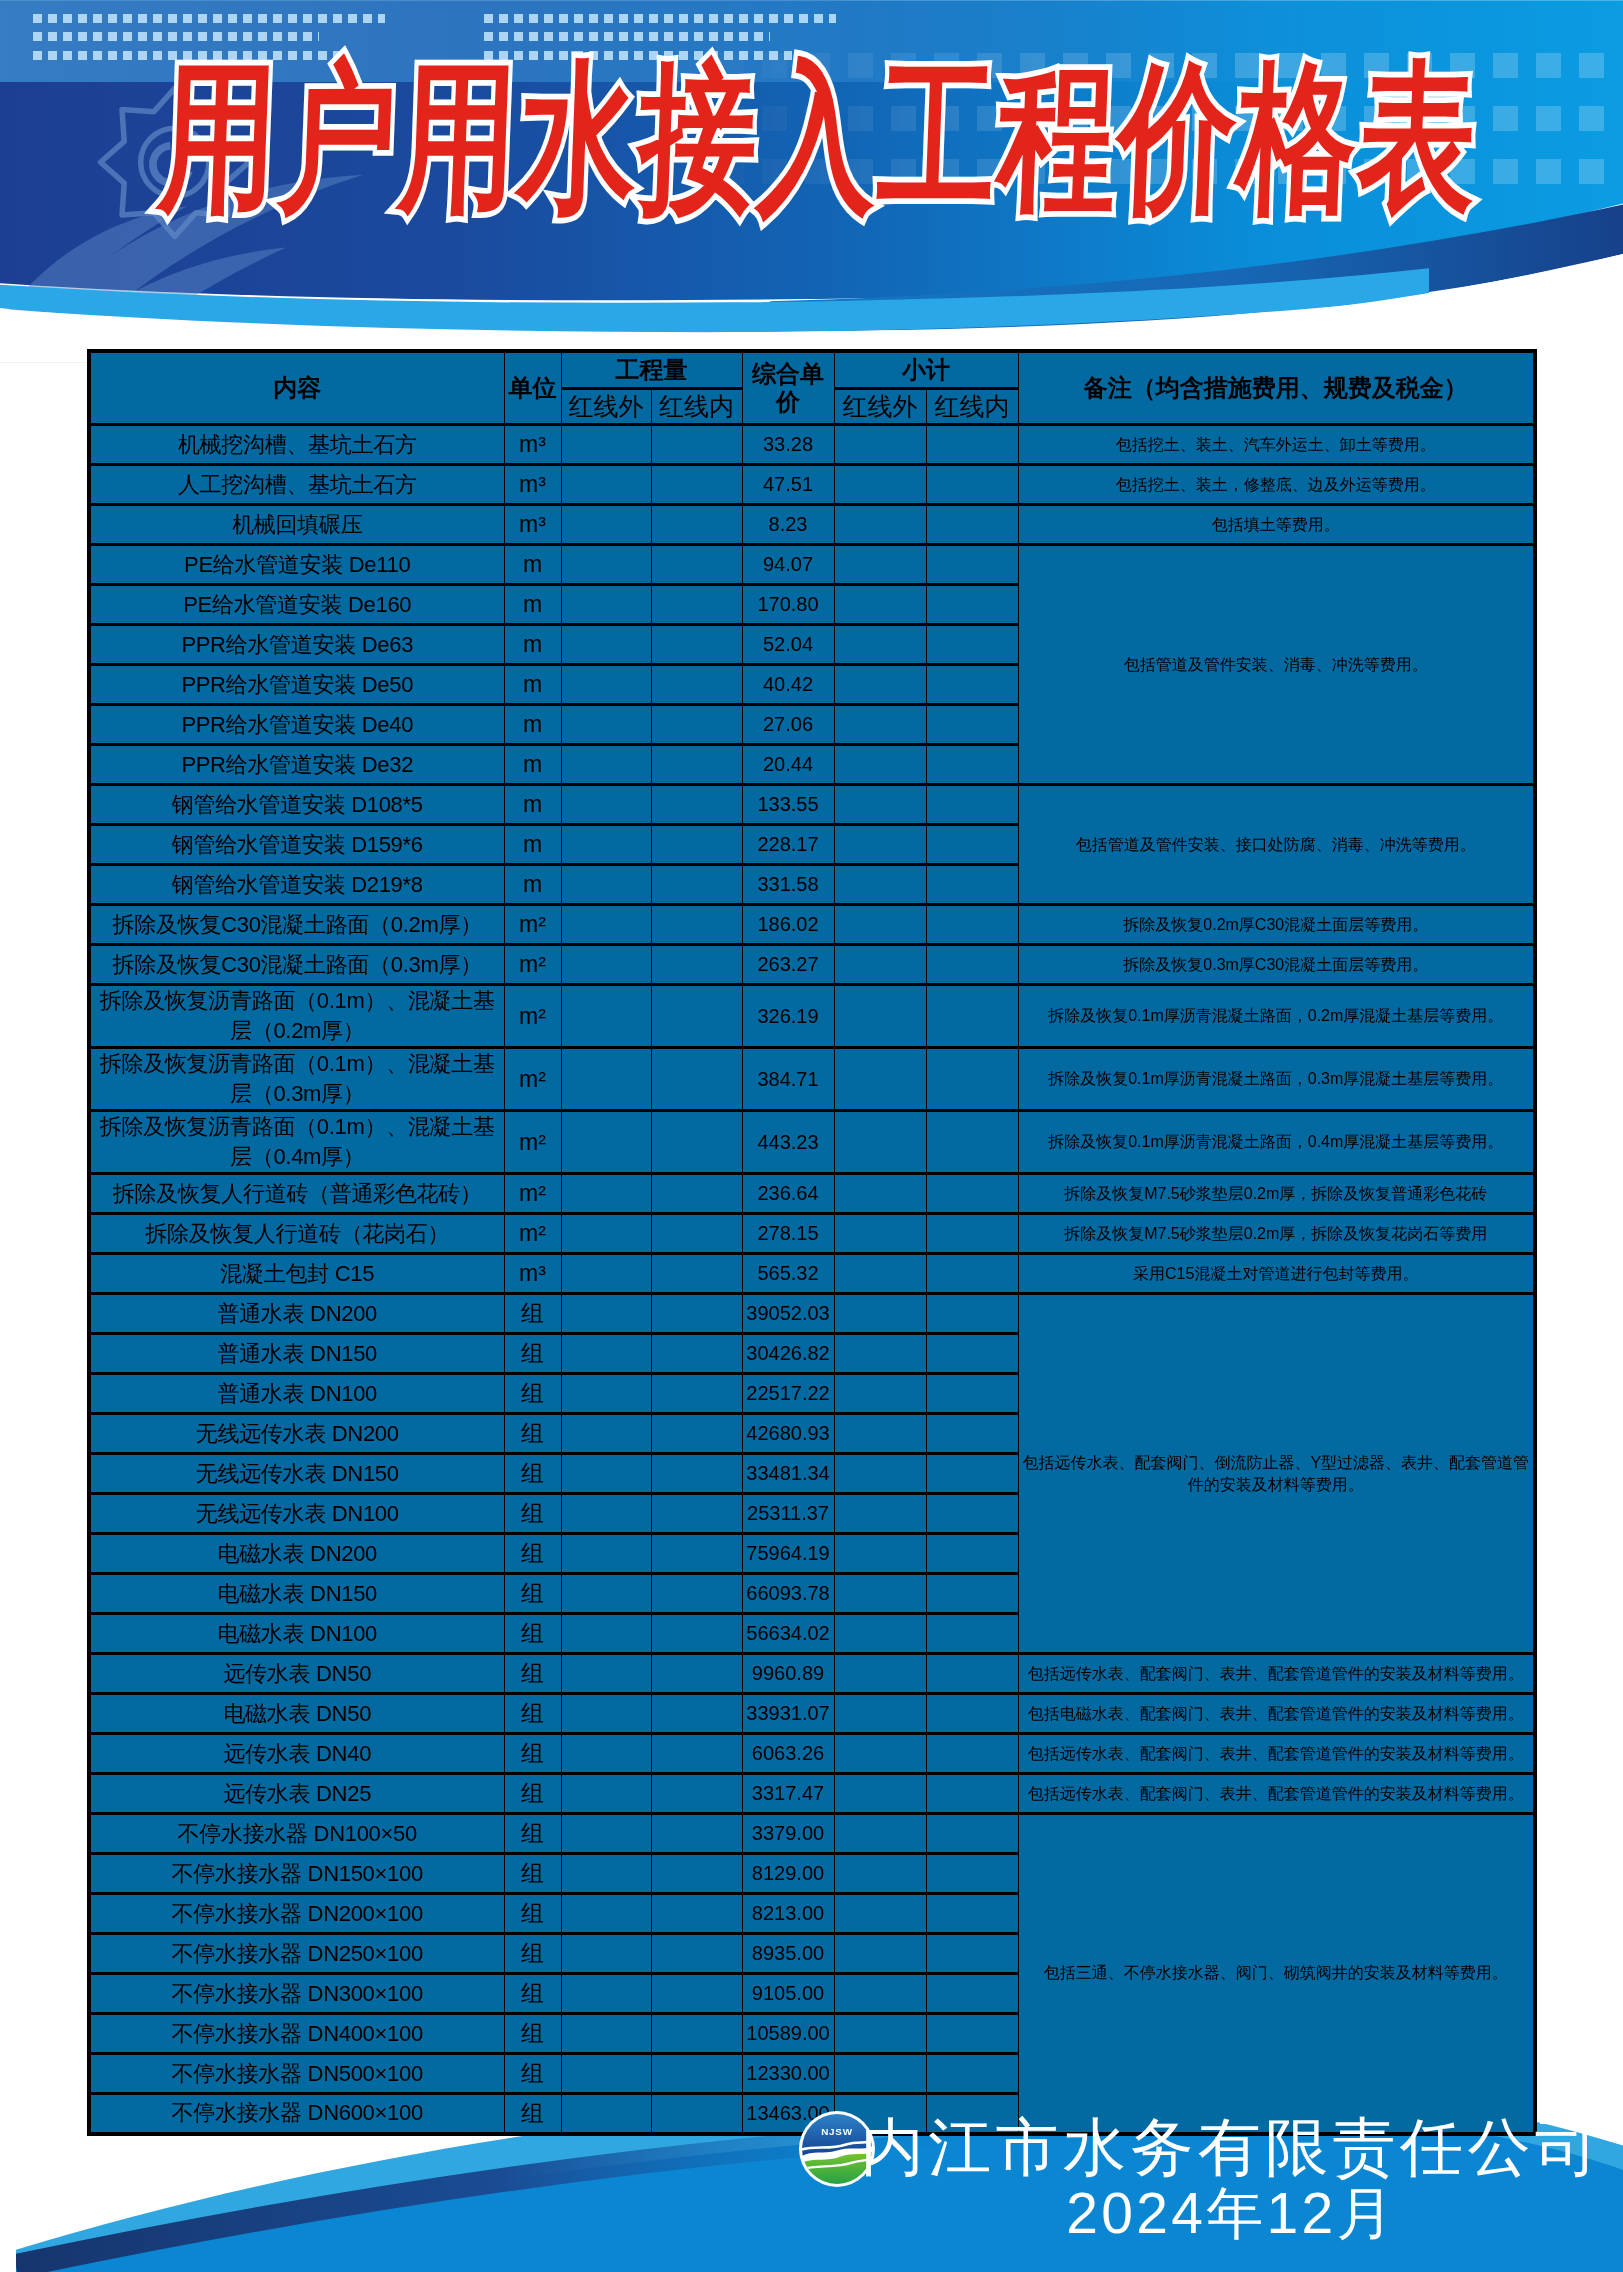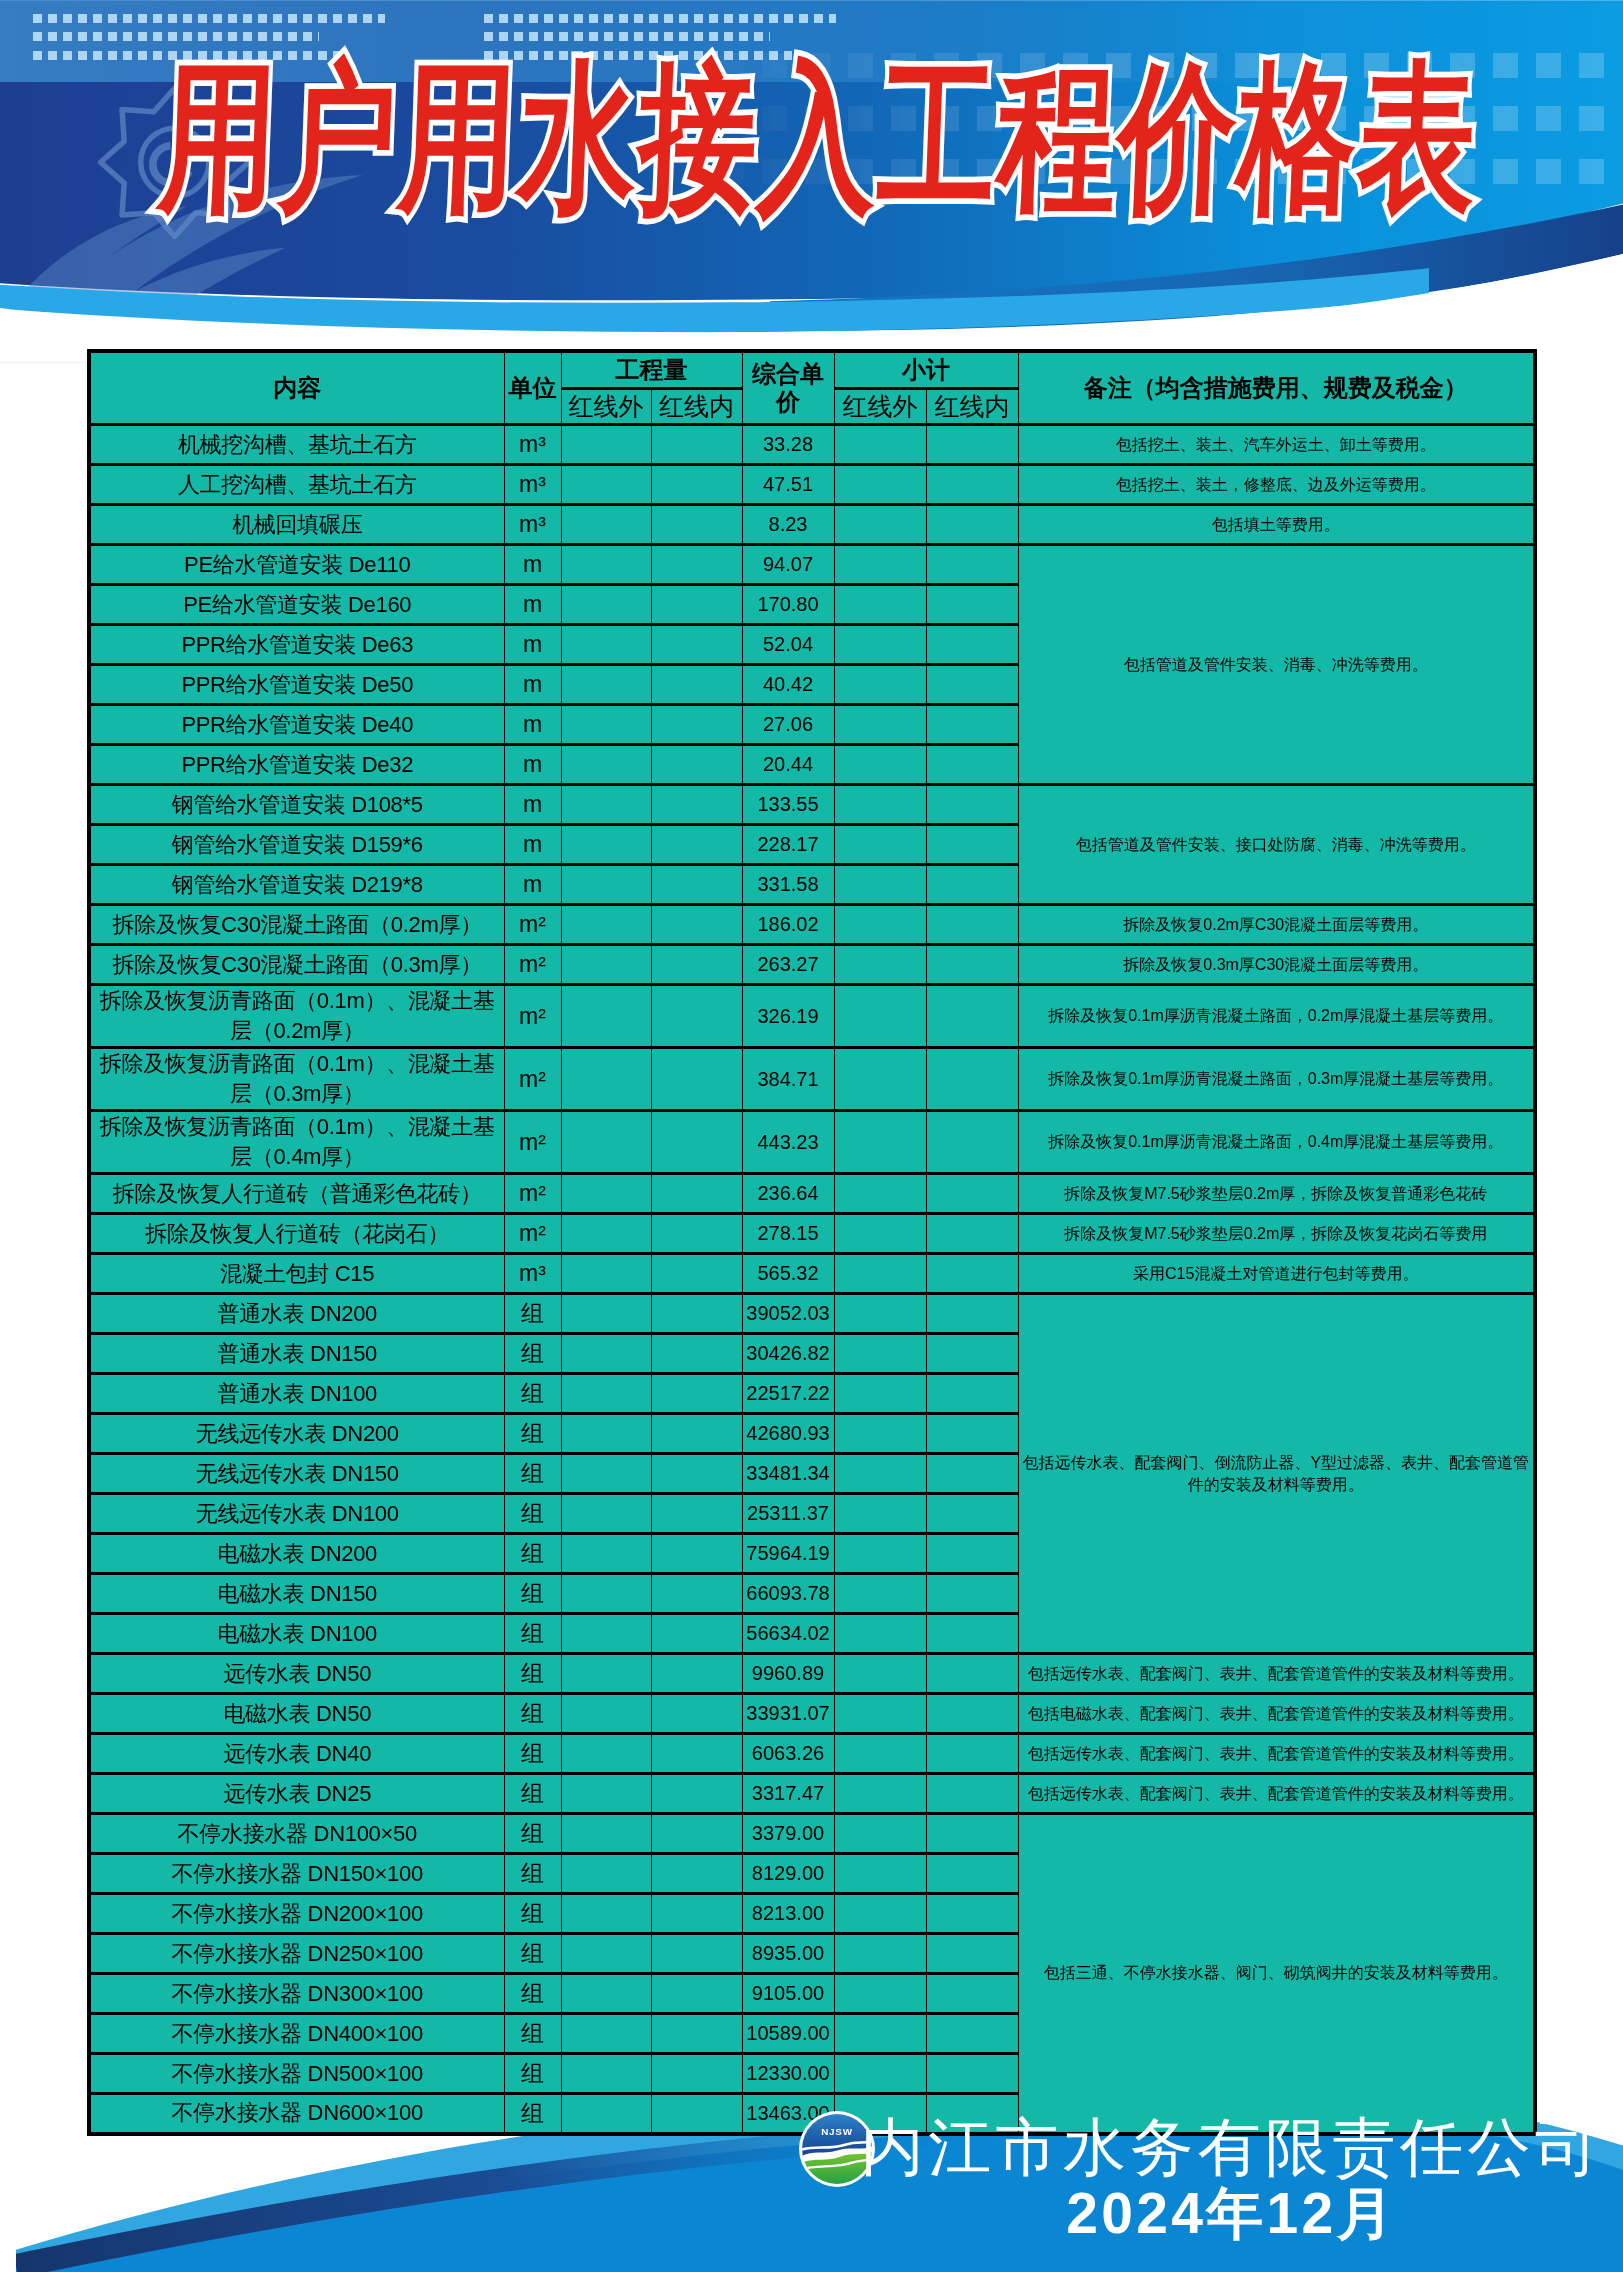--- a/index.html
+++ b/index.html
@@ -21,21 +21,21 @@
     background:repeating-linear-gradient(90deg,rgba(255,255,255,.20) 0 25px,transparent 25px 43px);}
   .title-wrap{position:absolute;left:126px;top:27.5px;width:1385px;height:225px;
     display:flex;align-items:center;justify-content:center;z-index:5;}
   .poster-title{
     font-size:131px;font-weight:900;color:#e2241b;white-space:nowrap;letter-spacing:2.2px;
     -webkit-text-stroke:9.3px #ffffff;paint-order:stroke fill;
     transform:scale(.9,1.24) skewX(-3deg);
   }
   
   .table-wrap{position:absolute;left:87px;top:349px;z-index:4;}
-  table.price{border-collapse:collapse;table-layout:fixed;width:1181px;background:#14b8a6;}
+  table.price{border-collapse:collapse;table-layout:fixed;width:1181px;background:#0369a1;}
   table.price th,table.price td{
     border:1.6px solid #000;border-top-width:3.3px;border-bottom-width:3.3px;
     text-align:center;vertical-align:middle;color:#000;padding:0 3.3px;
     overflow:hidden;
   }
   table.price{border:4.4px solid #000;}
   tr.h1 th{height:34px;font-size:24px;font-weight:700;border-bottom-width:2.2px;}
   tr.h2 th{height:31px;font-size:25px;font-weight:400;margin-top:28px;}
   th.c-up{font-size:24px;line-height:1.15;}
   th.c-remark-h{font-size:22px;}
@@ -46,21 +46,21 @@
   td.c-remark{font-size:16px;line-height:1.35;padding:0 6.6px;}
   
   .footer{position:absolute;left:16px;top:2034px;width:1341px;height:239px;}
   .footer svg.waves{position:absolute;left:0;top:0;}
   .logo{position:absolute;left:783px;top:77px;width:76px;height:76px;z-index:6;}
   .company-line{position:absolute;left:858px;top:81px;width:715px;height:66px;z-index:6;
     display:flex;align-items:center;justify-content:center;
     font-size:63px;font-weight:400;color:#fff;letter-spacing:4.4px;white-space:nowrap;}
   .date-line{position:absolute;left:858px;top:150px;width:715px;height:60px;z-index:6;
     display:flex;align-items:center;justify-content:center;
-    font-size:57px;font-weight:700;color:#fff;letter-spacing:3.3px;white-space:nowrap;}
+    font-size:57px;font-weight:400;color:#fff;letter-spacing:3.3px;white-space:nowrap;}
 </style>
 </head>
 <body>
 
 <div class="page">
 
   <div class="header">
     <svg width="1623" height="363" viewBox="0 0 2953 660">
       <defs>
         <linearGradient id="hdr" x1="0" y1="0" x2="1" y2="0">

